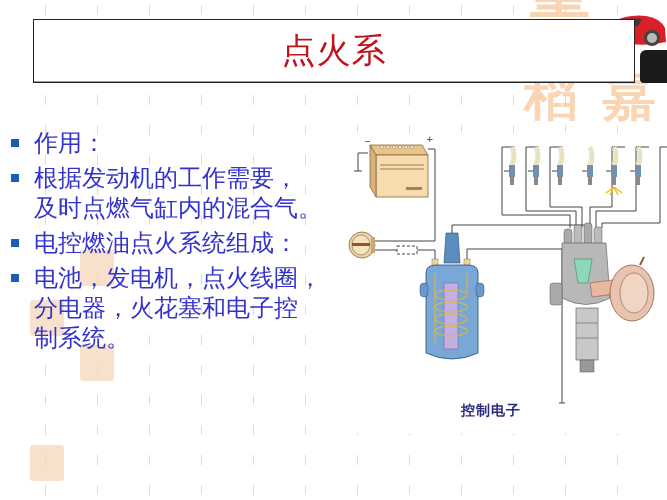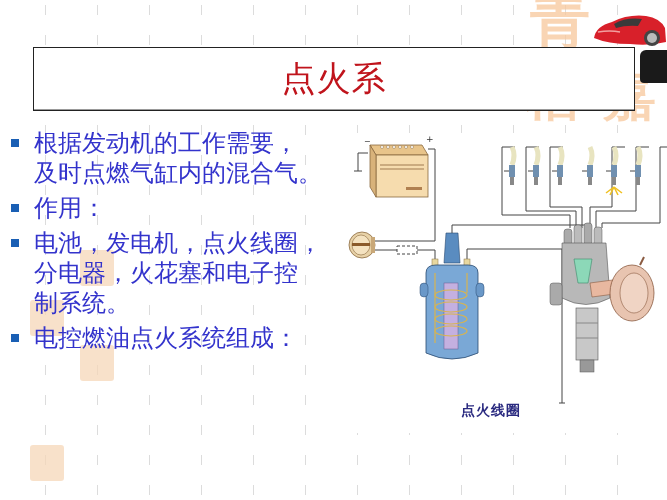--- a/index.html
+++ b/index.html
@@ -20,21 +20,21 @@
       position: absolute; left: 590px; top: 8px; width: 77px; height: 42px;
     }
     .car-shadow { position: absolute; left: 640px; top: 50px; width: 27px; height: 33px; background: #1a1a1a; border-radius: 6px 0 0 4px; }
 
     .seal { position: absolute; background: #f6d7b8; opacity: 0.75; border-radius: 3px; }
 
     .title-box {
       position: absolute; left: 33px; top: 19px; width: 602px; height: 64px;
       background: #ffffff; border: 1px solid #222;
       box-shadow: 0 -1px 0 #999 inset;
-      display: flex; align-items: center; justify-content: center; margin-top: 28px;
+      display: flex; align-items: center; justify-content: center;
     }
     .title-box .title {
       color: #c0141c; font-family: "DejaVu Serif", serif; font-size: 34px; letter-spacing: 1px;
     }
 
     .bullets { position: absolute; left: 8px; top: 128px; width: 335px; }
     .bullet { position: relative; padding-left: 26px; color: #3333cc; font-size: 24px; line-height: 30px; margin-bottom: 5px; }
     .bullet .sq { position: absolute; left: 3px; top: 11px; width: 8px; height: 8px; background: #1a5fb4; }
     .bullet .text { display: block; white-space: pre-line; }
 
@@ -273,36 +273,36 @@
 </div>
 
 <div class="seal" style="left:80px; top:250px; width:34px; height:36px;"></div>
 <div class="seal" style="left:30px; top:300px; width:34px; height:36px;"></div>
 <div class="seal" style="left:80px; top:345px; width:34px; height:36px;"></div>
 <div class="seal" style="left:30px; top:445px; width:34px; height:36px;"></div>
 
 <div class="bullets">
   <div class="bullet">
     <span class="sq"></span>
+    <span class="text">作用：</span>
+  </div>
+  <div class="bullet">
+    <span class="sq"></span>
     <span class="text">根据发动机的工作需要，
 及时点燃气缸内的混合气。</span>
   </div>
   <div class="bullet">
     <span class="sq"></span>
-    <span class="text">作用：</span>
+    <span class="text">电控燃油点火系统组成：</span>
   </div>
   <div class="bullet">
     <span class="sq"></span>
     <span class="text">电池，发电机，点火线圈，
 分电器，火花塞和电子控
 制系统。</span>
-  </div>
-  <div class="bullet">
-    <span class="sq"></span>
-    <span class="text">电控燃油点火系统组成：</span>
   </div>
 </div>
 
 <svg class="figure" viewBox="0 0 327 300">
   <rect x="0" y="0" width="327" height="300" fill="#ffffff"></rect>
 
   <g stroke="#444" stroke-width="1" fill="none">
 
     <path d="M28 20 L18 20 L18 38"></path>
     <path d="M14 38 L22 38"></path>
@@ -433,13 +433,13 @@
     <ellipse cx="292" cy="160" rx="22" ry="28" fill="#e8c4b0" stroke="#8a5a40" stroke-width="0.8"></ellipse>
     <ellipse cx="294" cy="160" rx="14" ry="20" fill="#f0d4c4" stroke="#8a5a40" stroke-width="0.6"></ellipse>
     <line x1="300" y1="132" x2="304" y2="124" stroke="#8a5a40" stroke-width="2"></line>
     <rect x="236" y="175" width="22" height="52" fill="#c8c8c8" stroke="#555" stroke-width="0.6"></rect>
     <line x1="236" y1="190" x2="258" y2="190" stroke="#888"></line>
     <line x1="236" y1="205" x2="258" y2="205" stroke="#888"></line>
     <rect x="240" y="227" width="14" height="12" fill="#999" stroke="#555" stroke-width="0.5"></rect>
   </g>
 </svg>
 
-<div class="fig-caption">点火线圈</div>
+<div class="fig-caption">控制电子</div>
 
 </body></html>

